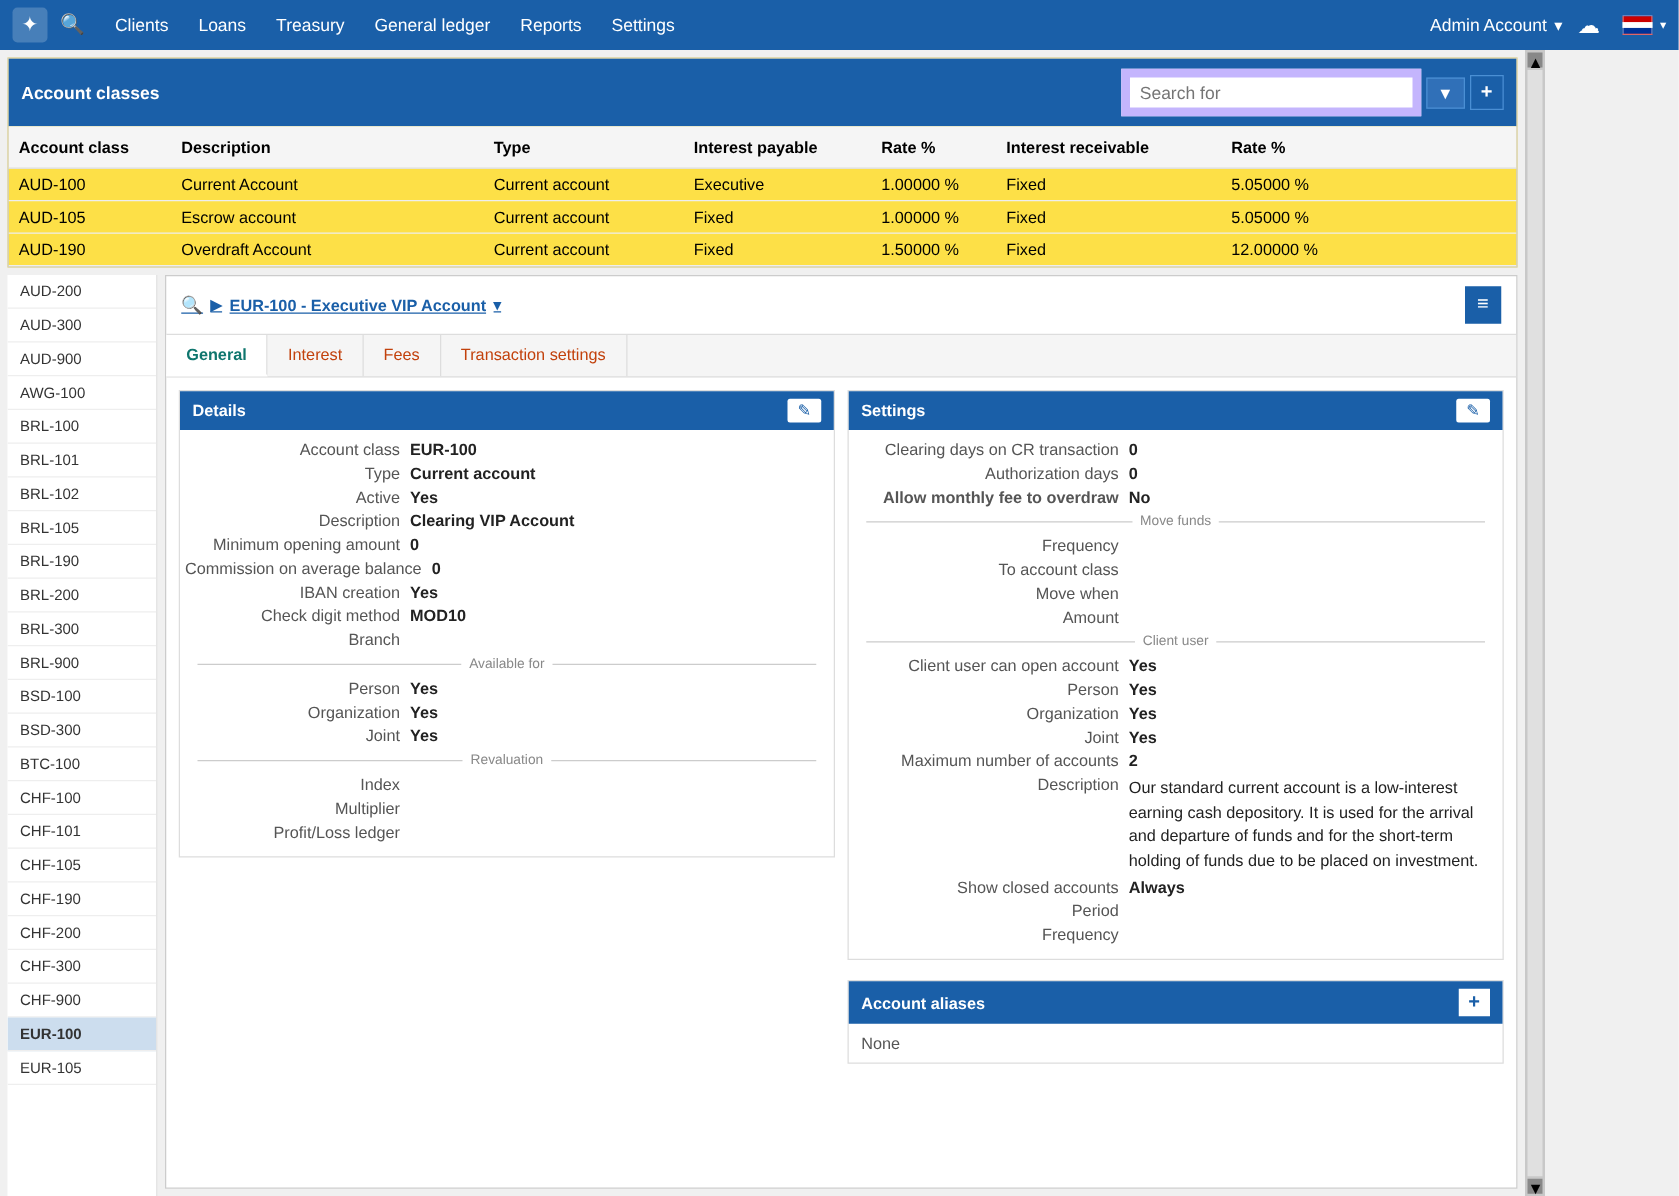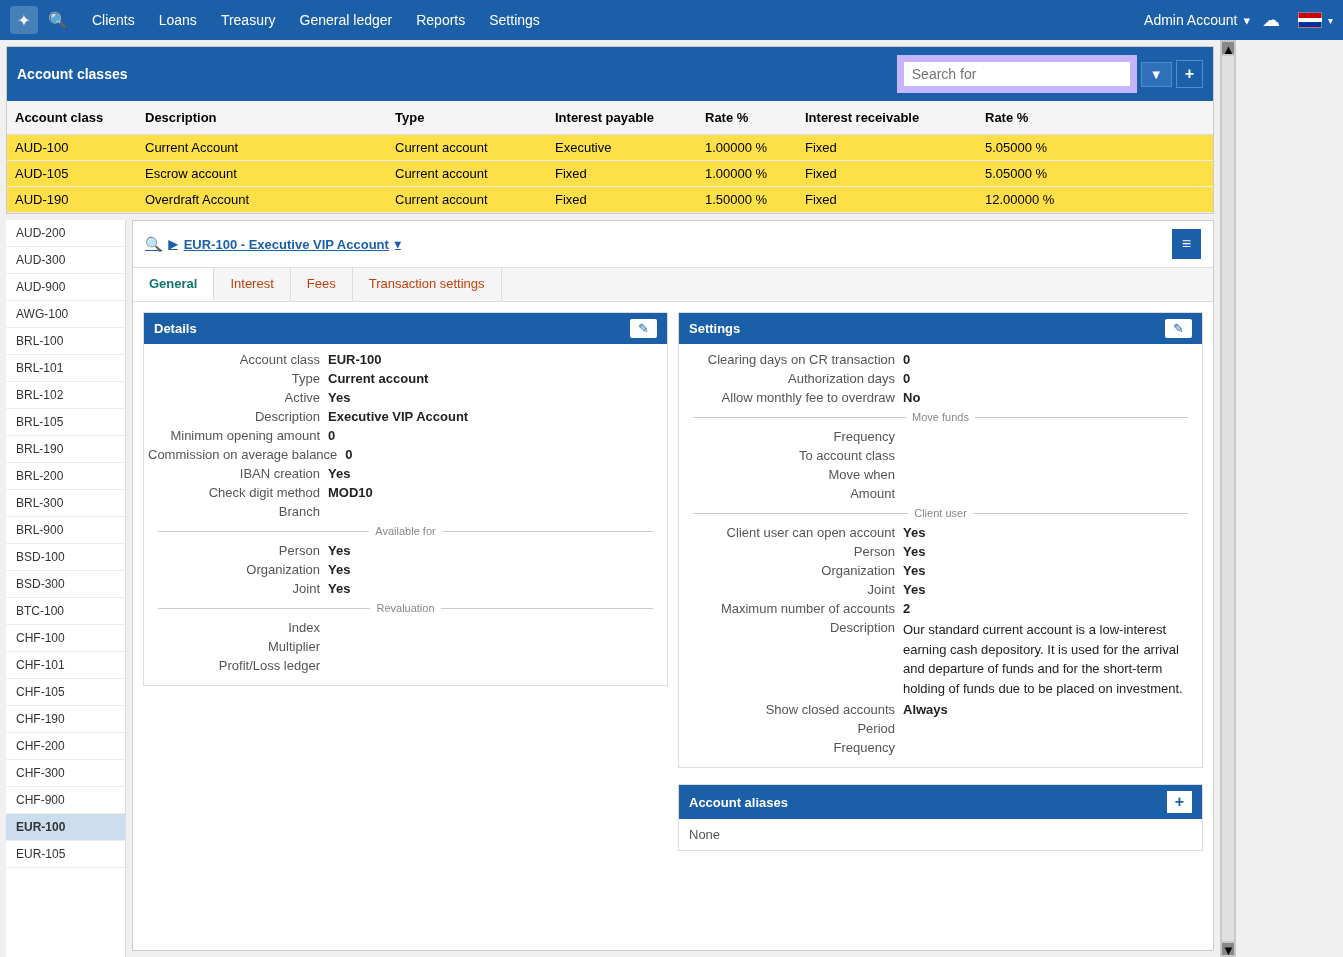--- a/index.html
+++ b/index.html
@@ -431,21 +431,21 @@
                 <div class="field-row">
                   <span class="field-label">Type</span>
                   <span class="field-value">Current account</span>
                 </div>
                 <div class="field-row">
                   <span class="field-label">Active</span>
                   <span class="field-value">Yes</span>
                 </div>
                 <div class="field-row">
                   <span class="field-label">Description</span>
-                  <span class="field-value">Executive VIP Account</span>
+                  <span class="field-value">Clearing VIP Account</span>
                 </div>
                 <div class="field-row">
                   <span class="field-label">Minimum opening amount</span>
                   <span class="field-value">0</span>
                 </div>
                 <div class="field-row">
                   <span class="field-label">Commission on average balance</span>
                   <span class="field-value">0</span>
                 </div>
                 <div class="field-row">
@@ -501,21 +501,21 @@
               <div class="section-box-content">
                 <div class="field-row">
                   <span class="field-label" style="min-width:220px;">Clearing days on CR transaction</span>
                   <span class="field-value">0</span>
                 </div>
                 <div class="field-row">
                   <span class="field-label" style="min-width:220px;">Authorization days</span>
                   <span class="field-value">0</span>
                 </div>
                 <div class="field-row">
-                  <span class="field-label" style="min-width:220px;">Allow monthly fee to overdraw</span>
+                  <span class="field-label" style="min-width:220px;font-weight:bold;">Allow monthly fee to overdraw</span>
                   <span class="field-value">No</span>
                 </div>
 
                 <div class="section-separator">Move funds</div>
                 <div class="field-row">
                   <span class="field-label" style="min-width:220px;">Frequency</span>
                   <span class="field-value normal"></span>
                 </div>
                 <div class="field-row">
                   <span class="field-label" style="min-width:220px;">To account class</span>

